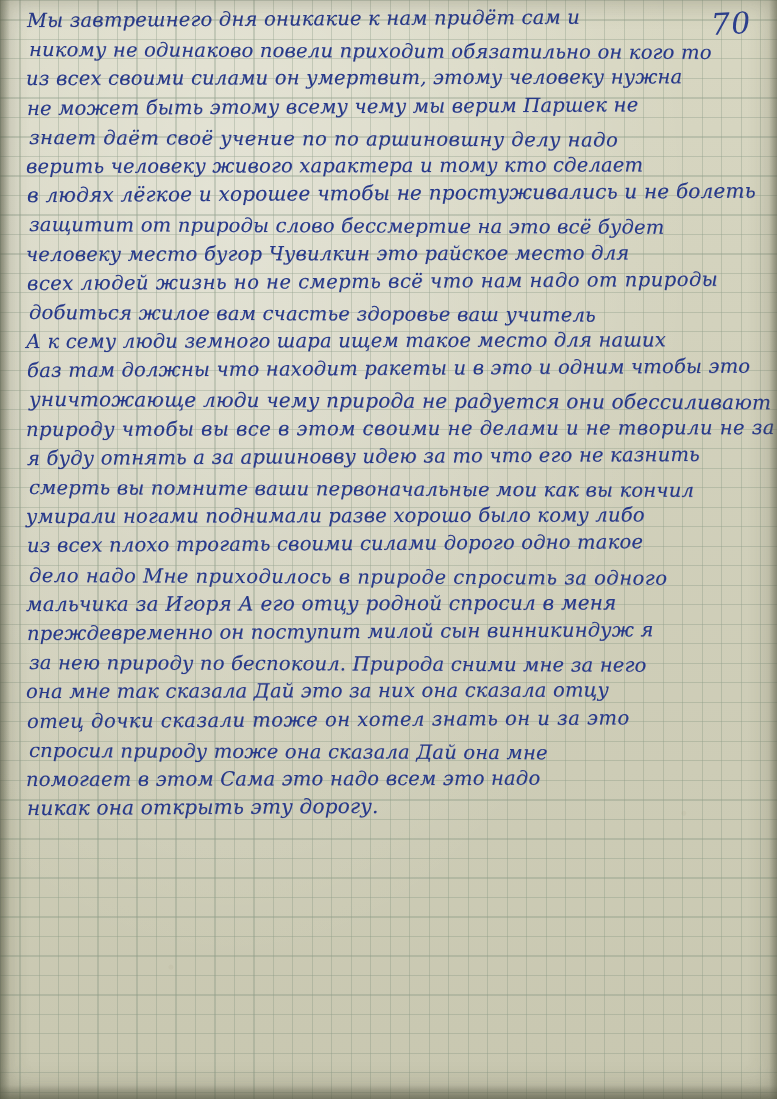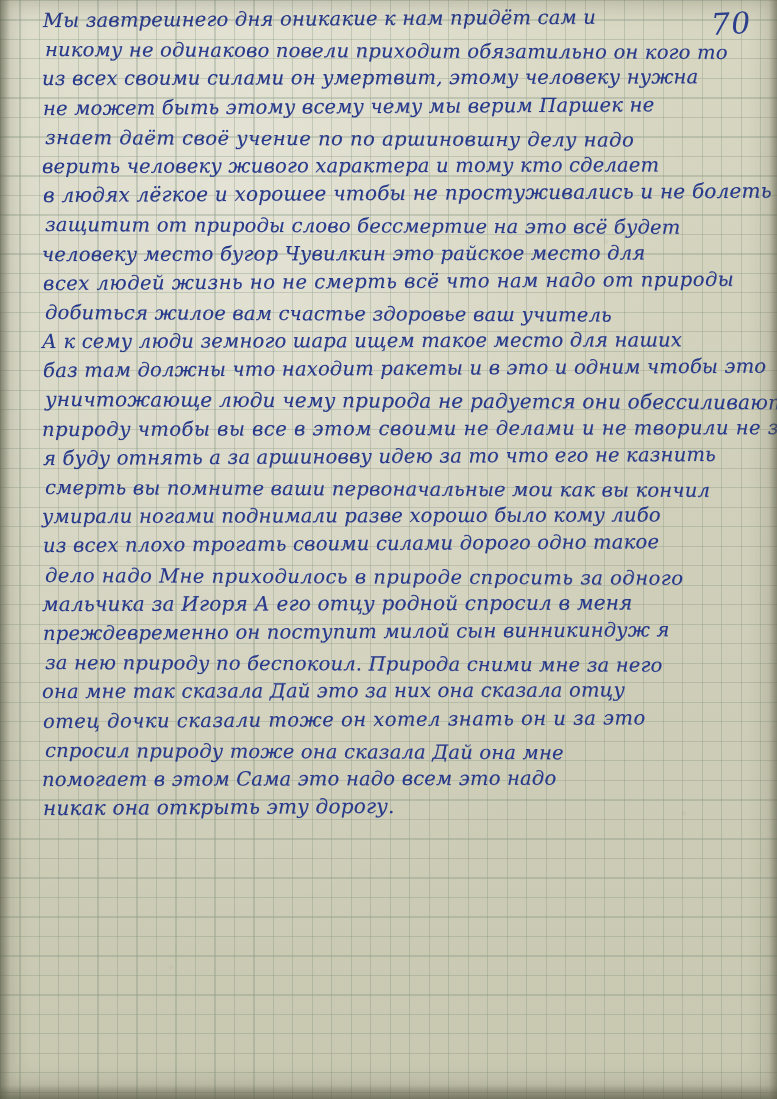--- a/index.html
+++ b/index.html
@@ -91,21 +91,21 @@
     font-size: 30px;
     font-style: italic;
     color: #2c3f8f;
     letter-spacing: 1px;
     transform: rotate(-3deg);
   }
 
   
   #handwriting {
     position: absolute;
-    left: 42px;
+    left: 26px;
     top: 6px;
     width: 724px;
     color: #27398a;
   }
   .hw-line {
     font-family: "DejaVu Serif", serif;
     font-style: italic;
     font-size: 19.5px;
     line-height: 29.2px;
     height: 29.2px;

